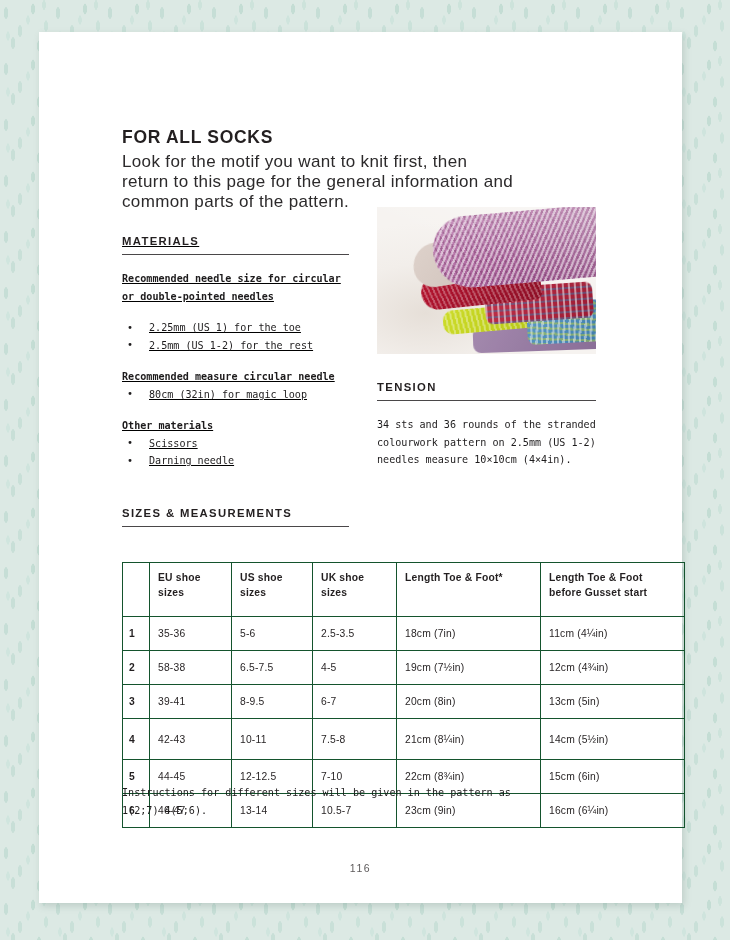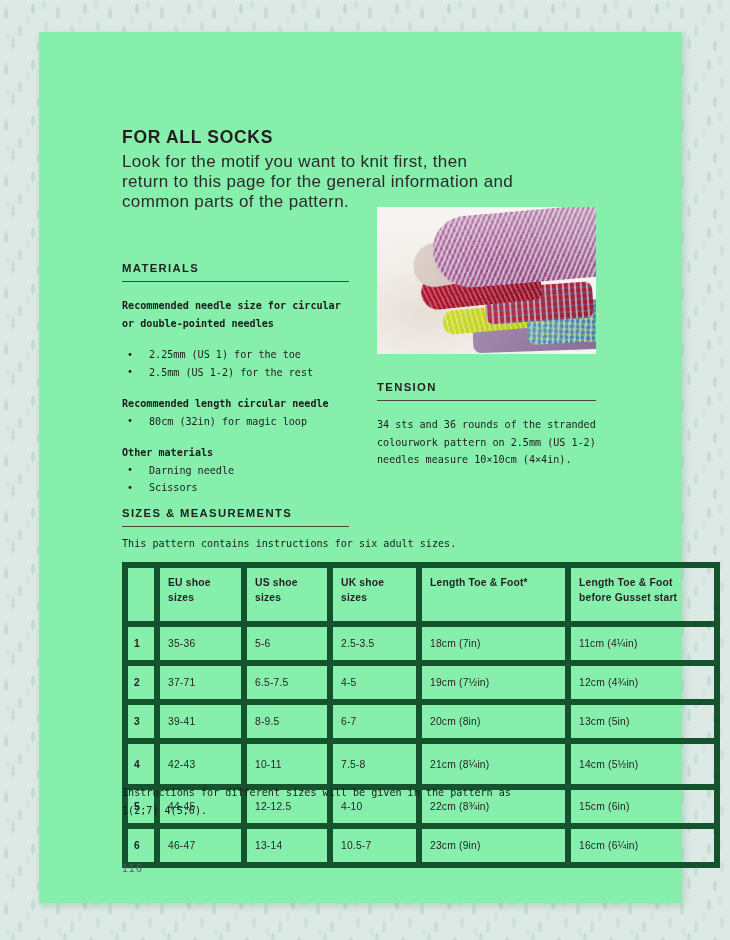--- a/index.html
+++ b/index.html
@@ -42,21 +42,21 @@
     background-size: 52px 56px;
   }
 
   
   #page-sheet {
     position: absolute;
     left: 39px;
     top: 32px;
     width: 643px;
     height: 871px;
-    background: #86efac;
+    background: #ffffff;
     box-shadow: 2px 3px 7px rgba(80,110,100,0.22);
   }
 
   .page-inner {
     position: absolute;
     left: 83px;
     top: 0;
     right: 0;
     bottom: 0;
   }
@@ -125,23 +125,24 @@
     position: absolute;
     left: 5px;
     top: -0.5px;
     font-size: 10px;
     color: #1d1b1c;
   }
 
   
   #materials-block {
     position: absolute;
-    top: 230px;
+    top: 203px;
     left: 0;
     width: 227px;
+    text-decoration: underline;
   }
   .blockgap-lg { height: 14px; }
 
   
   #photo {
     position: absolute;
     top: 175px;
     left: 255px;
     width: 219px;
     height: 147px;
@@ -263,21 +264,21 @@
   
   #size-table {
     position: absolute;
     top: 530px;
     left: 0;
     border-collapse: collapse;
     width: 475px;
     table-layout: fixed;
   }
   #size-table th, #size-table td {
-    border: 6px solid #14532d;
+    border: 1px solid #14532d;
     font-family: "Liberation Sans", sans-serif;
     font-size: 10.3px;
     letter-spacing: .2px;
     color: #231f20;
     text-align: left;
     vertical-align: middle;
     padding: 7px 7px 7px 8px;
   }
   #size-table th {
     font-weight: bold;
@@ -306,20 +307,21 @@
     top: 752px;
     left: 0;
     width: 430px;
   }
 
   #page-number {
     position: absolute;
     left: 0;
     right: 83px;
     bottom: 29px;
+    text-align: center;
     font-family: "Liberation Sans", sans-serif;
     font-size: 10.5px;
     letter-spacing: 1.6px;
     color: #5d5a5b;
   }
 </style>
 </head>
 <body>
 
 <div id="bg-texture"></div>
@@ -335,30 +337,30 @@
       <div class="rule"></div>
 
       <div class="mono bold">Recommended needle size for circular or double-pointed needles</div>
       <div class="blockgap-lg"></div>
       <ul class="bullets">
         <li>2.25mm (US 1) for the toe</li>
         <li>2.5mm (US 1-2) for the rest</li>
       </ul>
 
       <div class="blockgap-lg"></div>
-      <div class="mono bold">Recommended length circular needle</div>
+      <div class="mono bold">Recommended measure circular needle</div>
       <ul class="bullets">
         <li>80cm (32in) for magic loop</li>
       </ul>
 
       <div class="blockgap-lg"></div>
       <div class="mono bold">Other materials</div>
       <ul class="bullets">
+        <li>Scissors</li>
         <li>Darning needle</li>
-        <li>Scissors</li>
       </ul>
     </div>
 
     <div id="photo">
       <div class="ph-bg"></div>
       <div class="sock-teal"></div>
       <div class="sock-yellow"></div>
       <div class="sock-blue"></div>
       <div class="sock-redpat"></div>
       <div class="sock-red"></div>
@@ -371,21 +373,20 @@
       <div class="section-head">TENSION</div>
       <div class="rule"></div>
       <div class="mono">34 sts and 36 rounds of the stranded colourwork pattern on 2.5mm (US 1-2) needles measure 10×10cm (4×4in).</div>
     </div>
 
     <div id="sizes-block">
       <div class="section-head">SIZES &amp; MEASUREMENTS</div>
       <div class="rule"></div>
     </div>
 
-    <div id="sizes-intro" class="mono">This pattern contains instructions for six adult sizes.</div>
 
     <table id="size-table">
       <thead>
         <tr>
           <th class="idx-col"></th>
           <th class="c-eu">EU shoe sizes</th>
           <th class="c-us">US shoe sizes</th>
           <th class="c-uk">UK shoe sizes</th>
           <th class="c-len">Length Toe &amp; Foot*</th>
           <th class="c-gus">Length Toe &amp; Foot before Gusset start</th>
@@ -395,21 +396,21 @@
         <tr>
           <td class="idx-col">1</td>
           <td>35-36</td>
           <td>5-6</td>
           <td>2.5-3.5</td>
           <td>18cm (7in)</td>
           <td>11cm (4¼in)</td>
         </tr>
         <tr>
           <td class="idx-col">2</td>
-          <td>37-71</td>
+          <td>58-38</td>
           <td>6.5-7.5</td>
           <td>4-5</td>
           <td>19cm (7½in)</td>
           <td>12cm (4¾in)</td>
         </tr>
         <tr>
           <td class="idx-col">3</td>
           <td>39-41</td>
           <td>8-9.5</td>
           <td>6-7</td>
@@ -421,21 +422,21 @@
           <td>42-43</td>
           <td>10-11</td>
           <td>7.5-8</td>
           <td>21cm (8¼in)</td>
           <td>14cm (5½in)</td>
         </tr>
         <tr>
           <td class="idx-col">5</td>
           <td>44-45</td>
           <td>12-12.5</td>
-          <td>4-10</td>
+          <td>7-10</td>
           <td>22cm (8¾in)</td>
           <td>15cm (6in)</td>
         </tr>
         <tr>
           <td class="idx-col">6</td>
           <td>46-47</td>
           <td>13-14</td>
           <td>10.5-7</td>
           <td>23cm (9in)</td>
           <td>16cm (6¼in)</td>

